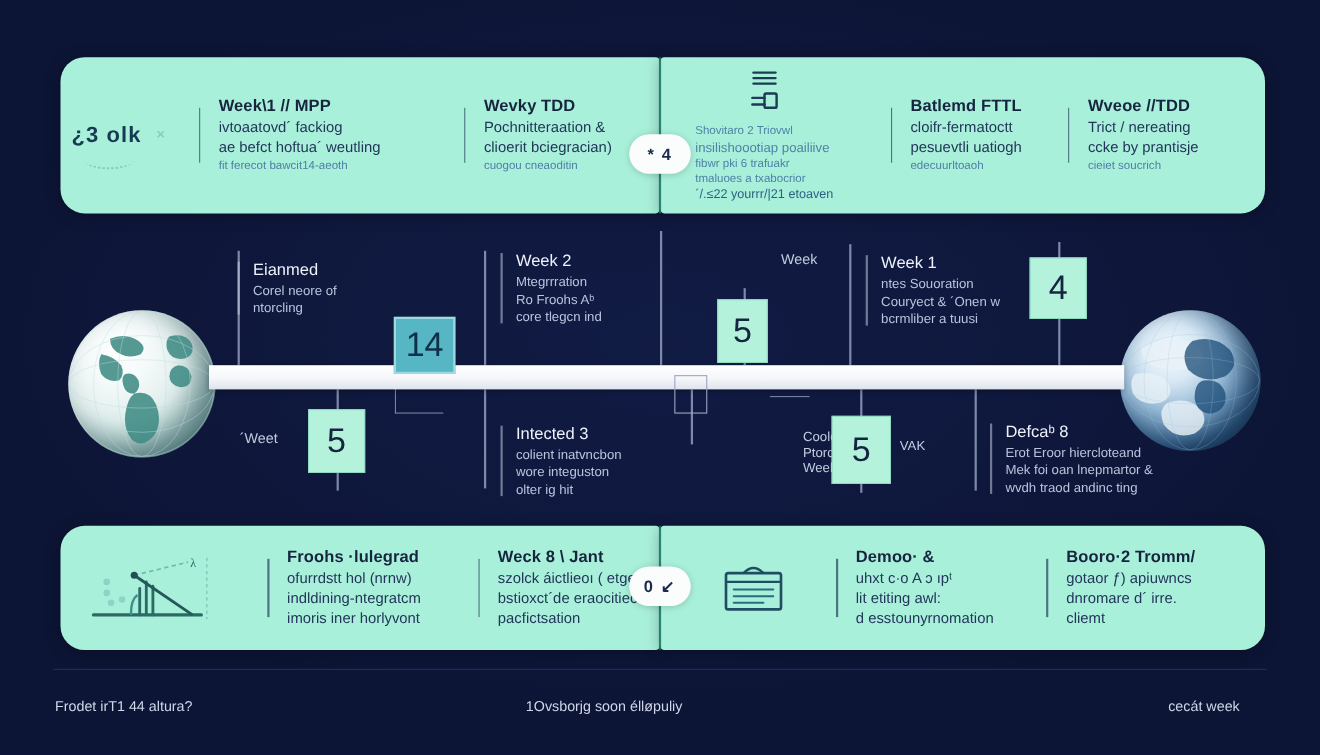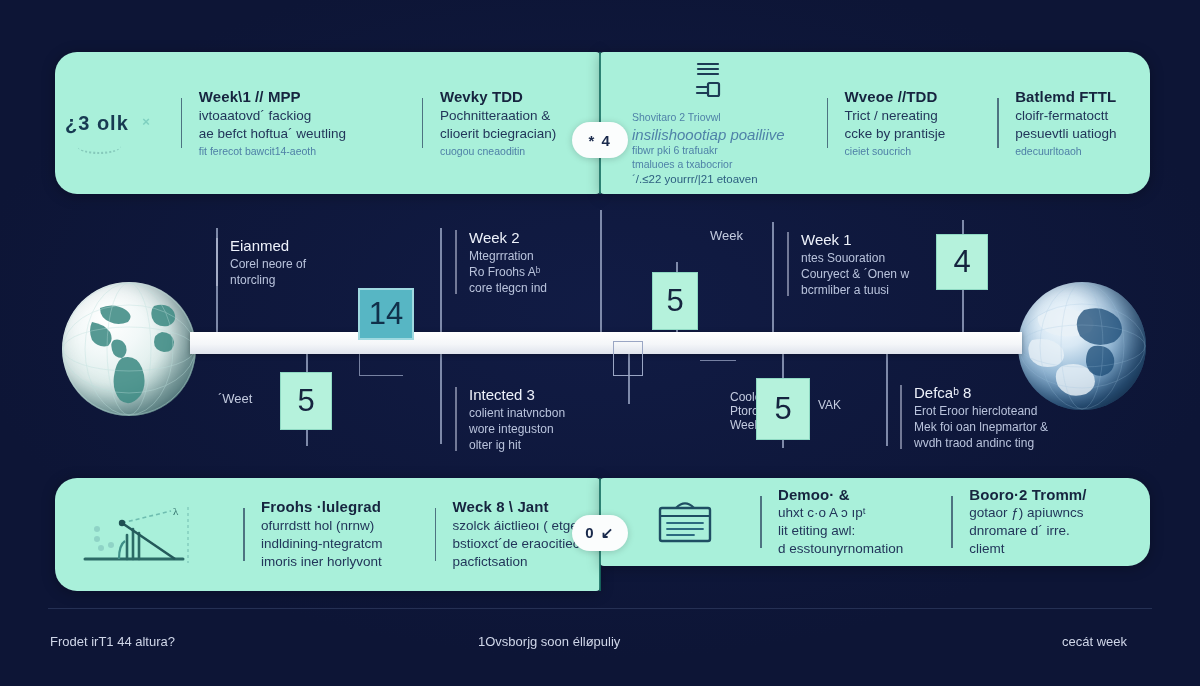--- a/index.html
+++ b/index.html
@@ -37,21 +37,21 @@
     display: flex;
     align-items: center;
     box-shadow: 0 2px 14px rgba(0,0,0,0.28);
   }
   .card.top-left    { left: 55px;  top: 52px;  width: 545px; height: 142px;
                       border-top-right-radius: 4px; border-bottom-right-radius: 4px; }
   .card.top-right   { left: 600px; top: 52px;  width: 550px; height: 142px;
                       border-top-left-radius: 4px;  border-bottom-left-radius: 4px; }
   .card.bot-left    { left: 55px;  top: 478px; width: 545px; height: 113px;
                       border-top-right-radius: 4px; border-bottom-right-radius: 4px; }
-  .card.bot-right   { left: 600px; top: 478px; width: 550px; height: 88px;
+  .card.bot-right   { left: 600px; top: 478px; width: 550px; height: 113px;
                       border-top-left-radius: 4px;  border-bottom-left-radius: 4px; }
 
   
   .card-col {
     position: relative;
     padding: 0 18px;
     flex: 0 0 auto;
     display: flex;
     flex-direction: column;
     justify-content: flex-end;
@@ -287,41 +287,41 @@
           <line x1="3" y1="15" x2="23" y2="15"></line>
         </g>
         <g stroke="#1d3b55" stroke-width="2.2" fill="none" stroke-linecap="round">
           <line x1="2" y1="28" x2="13" y2="28"></line>
           <line x1="2" y1="34" x2="13" y2="34"></line>
           <rect x="13" y="24" width="11" height="13" rx="1.5"></rect>
         </g>
       </svg>
       <div style="display:flex;flex-direction:column;">
         <div class="blk-sub" style="font-size:10.5px;color:#4f82a8;">Shovitaro 2 Triovwl</div>
-        <div class="blk-sub" style="font-size:15px;color:#4f82a8;margin-top:0;font-style:italic;">insilishoootiap poailiive</div>
+        <div class="blk-sub" style="font-size:12px;color:#4f82a8;margin-top:0;">insilishoootiap poailiive</div>
         <div class="blk-sub" style="font-size:10.5px;color:#4f82a8;margin-top:0;">fibwr pki 6 trafuakr</div>
         <div class="blk-sub" style="font-size:10.5px;color:#4f82a8;margin-top:0;">tmaluoes a txabocrior</div>
         <div class="blk-sub" style="font-size:11.5px;color:#2d5f80;margin-top:0;">´/.≤22 yourrr/|21 etoaven</div>
       </div>
     </div>
 
+    <div class="card-col" style="margin-left:34px;">
+      <span class="col-rule"></span>
+      <div class="blk-title">Batlemd FTTL</div>
+      <div class="blk-line">cloifr-fermatoctt</div>
+      <div class="blk-line">pesuevtli uatiogh</div>
+      <div class="blk-sub">edecuurltoaoh</div>
+    </div>
+
     <div class="card-col" style="margin-left:24px;">
       <span class="col-rule"></span>
       <div class="blk-title">Wveoе //TDD</div>
       <div class="blk-line">Trict / nereating</div>
       <div class="blk-line">ccke by prantisje</div>
       <div class="blk-sub">cieiet soucrich</div>
-    </div>
-
-    <div class="card-col" style="margin-left:34px;">
-      <span class="col-rule"></span>
-      <div class="blk-title">Batlemd FTTL</div>
-      <div class="blk-line">cloifr-fermatoctt</div>
-      <div class="blk-line">pesuevtli uatiogh</div>
-      <div class="blk-sub">edecuurltoaoh</div>
     </div>
   </div>
 
   <div class="card-seam top"></div>
   <div class="pill top">* 4</div>
 
   <div class="card bot-left">
     <div class="card-col" style="padding-left:20px;">
       <svg class="ic" width="118" height="68" viewBox="0 0 118 68">
         <line x1="10" y1="58" x2="108" y2="58" stroke="#2c6a66" stroke-width="3" stroke-linecap="round"></line>

